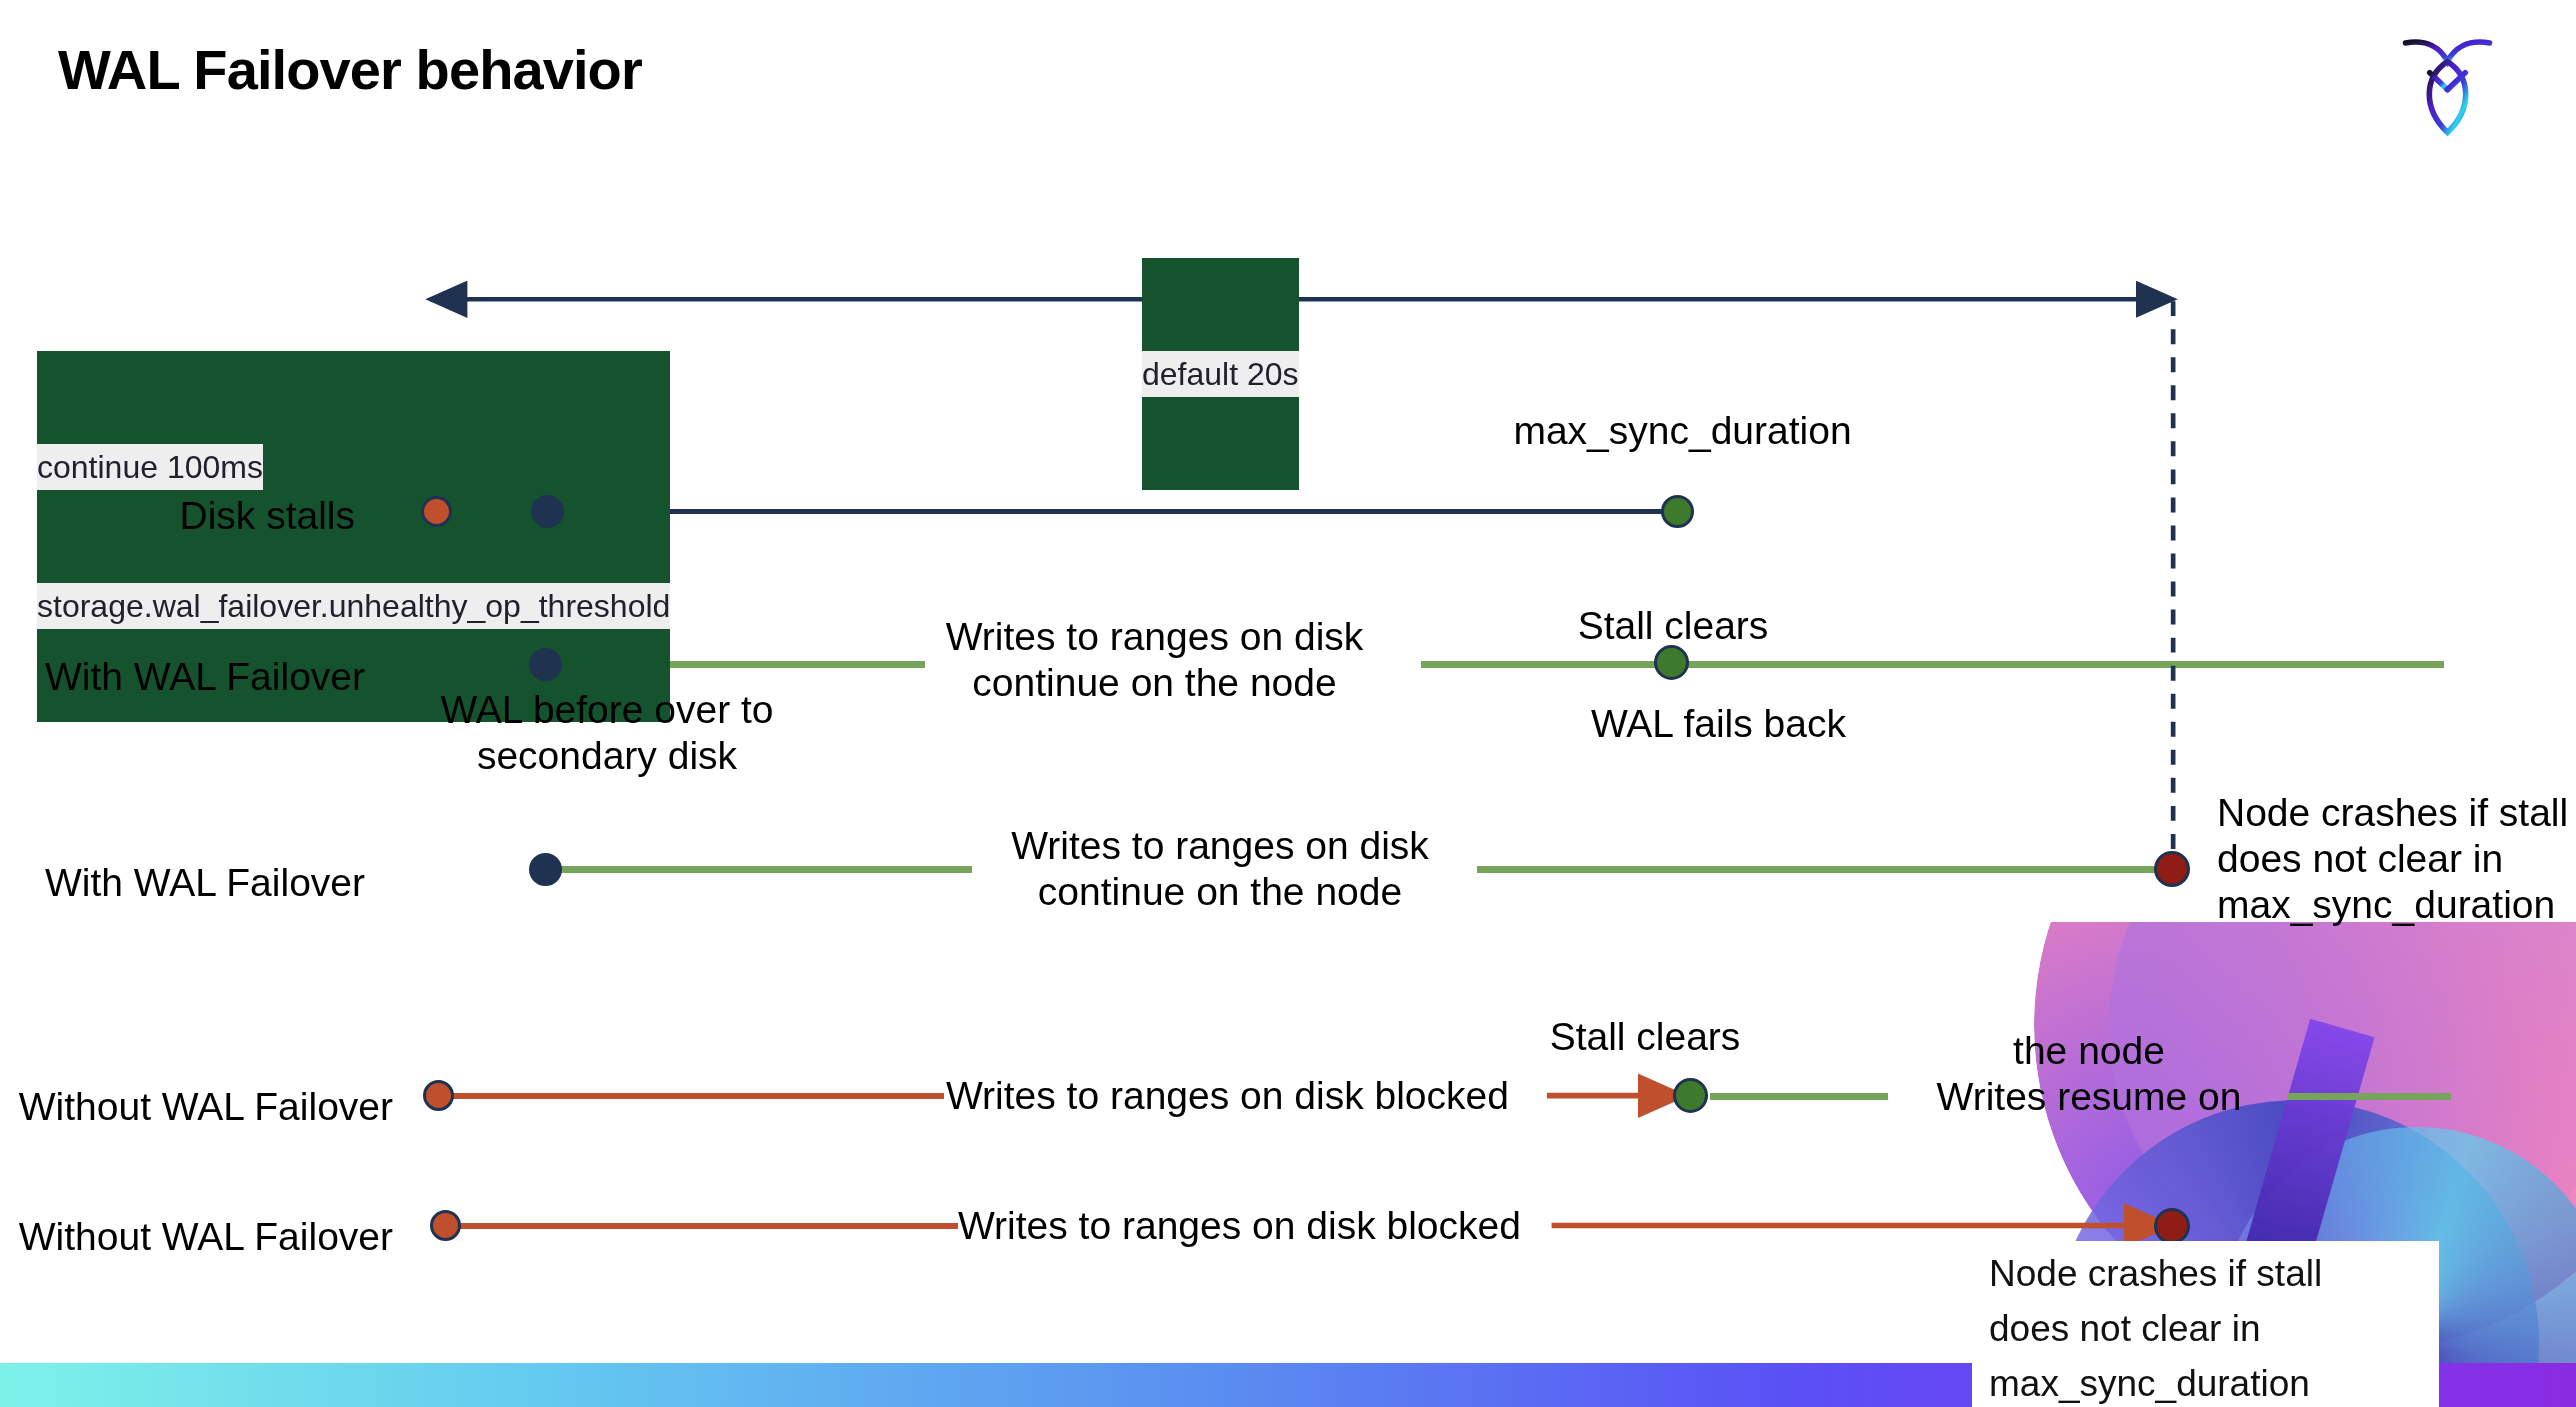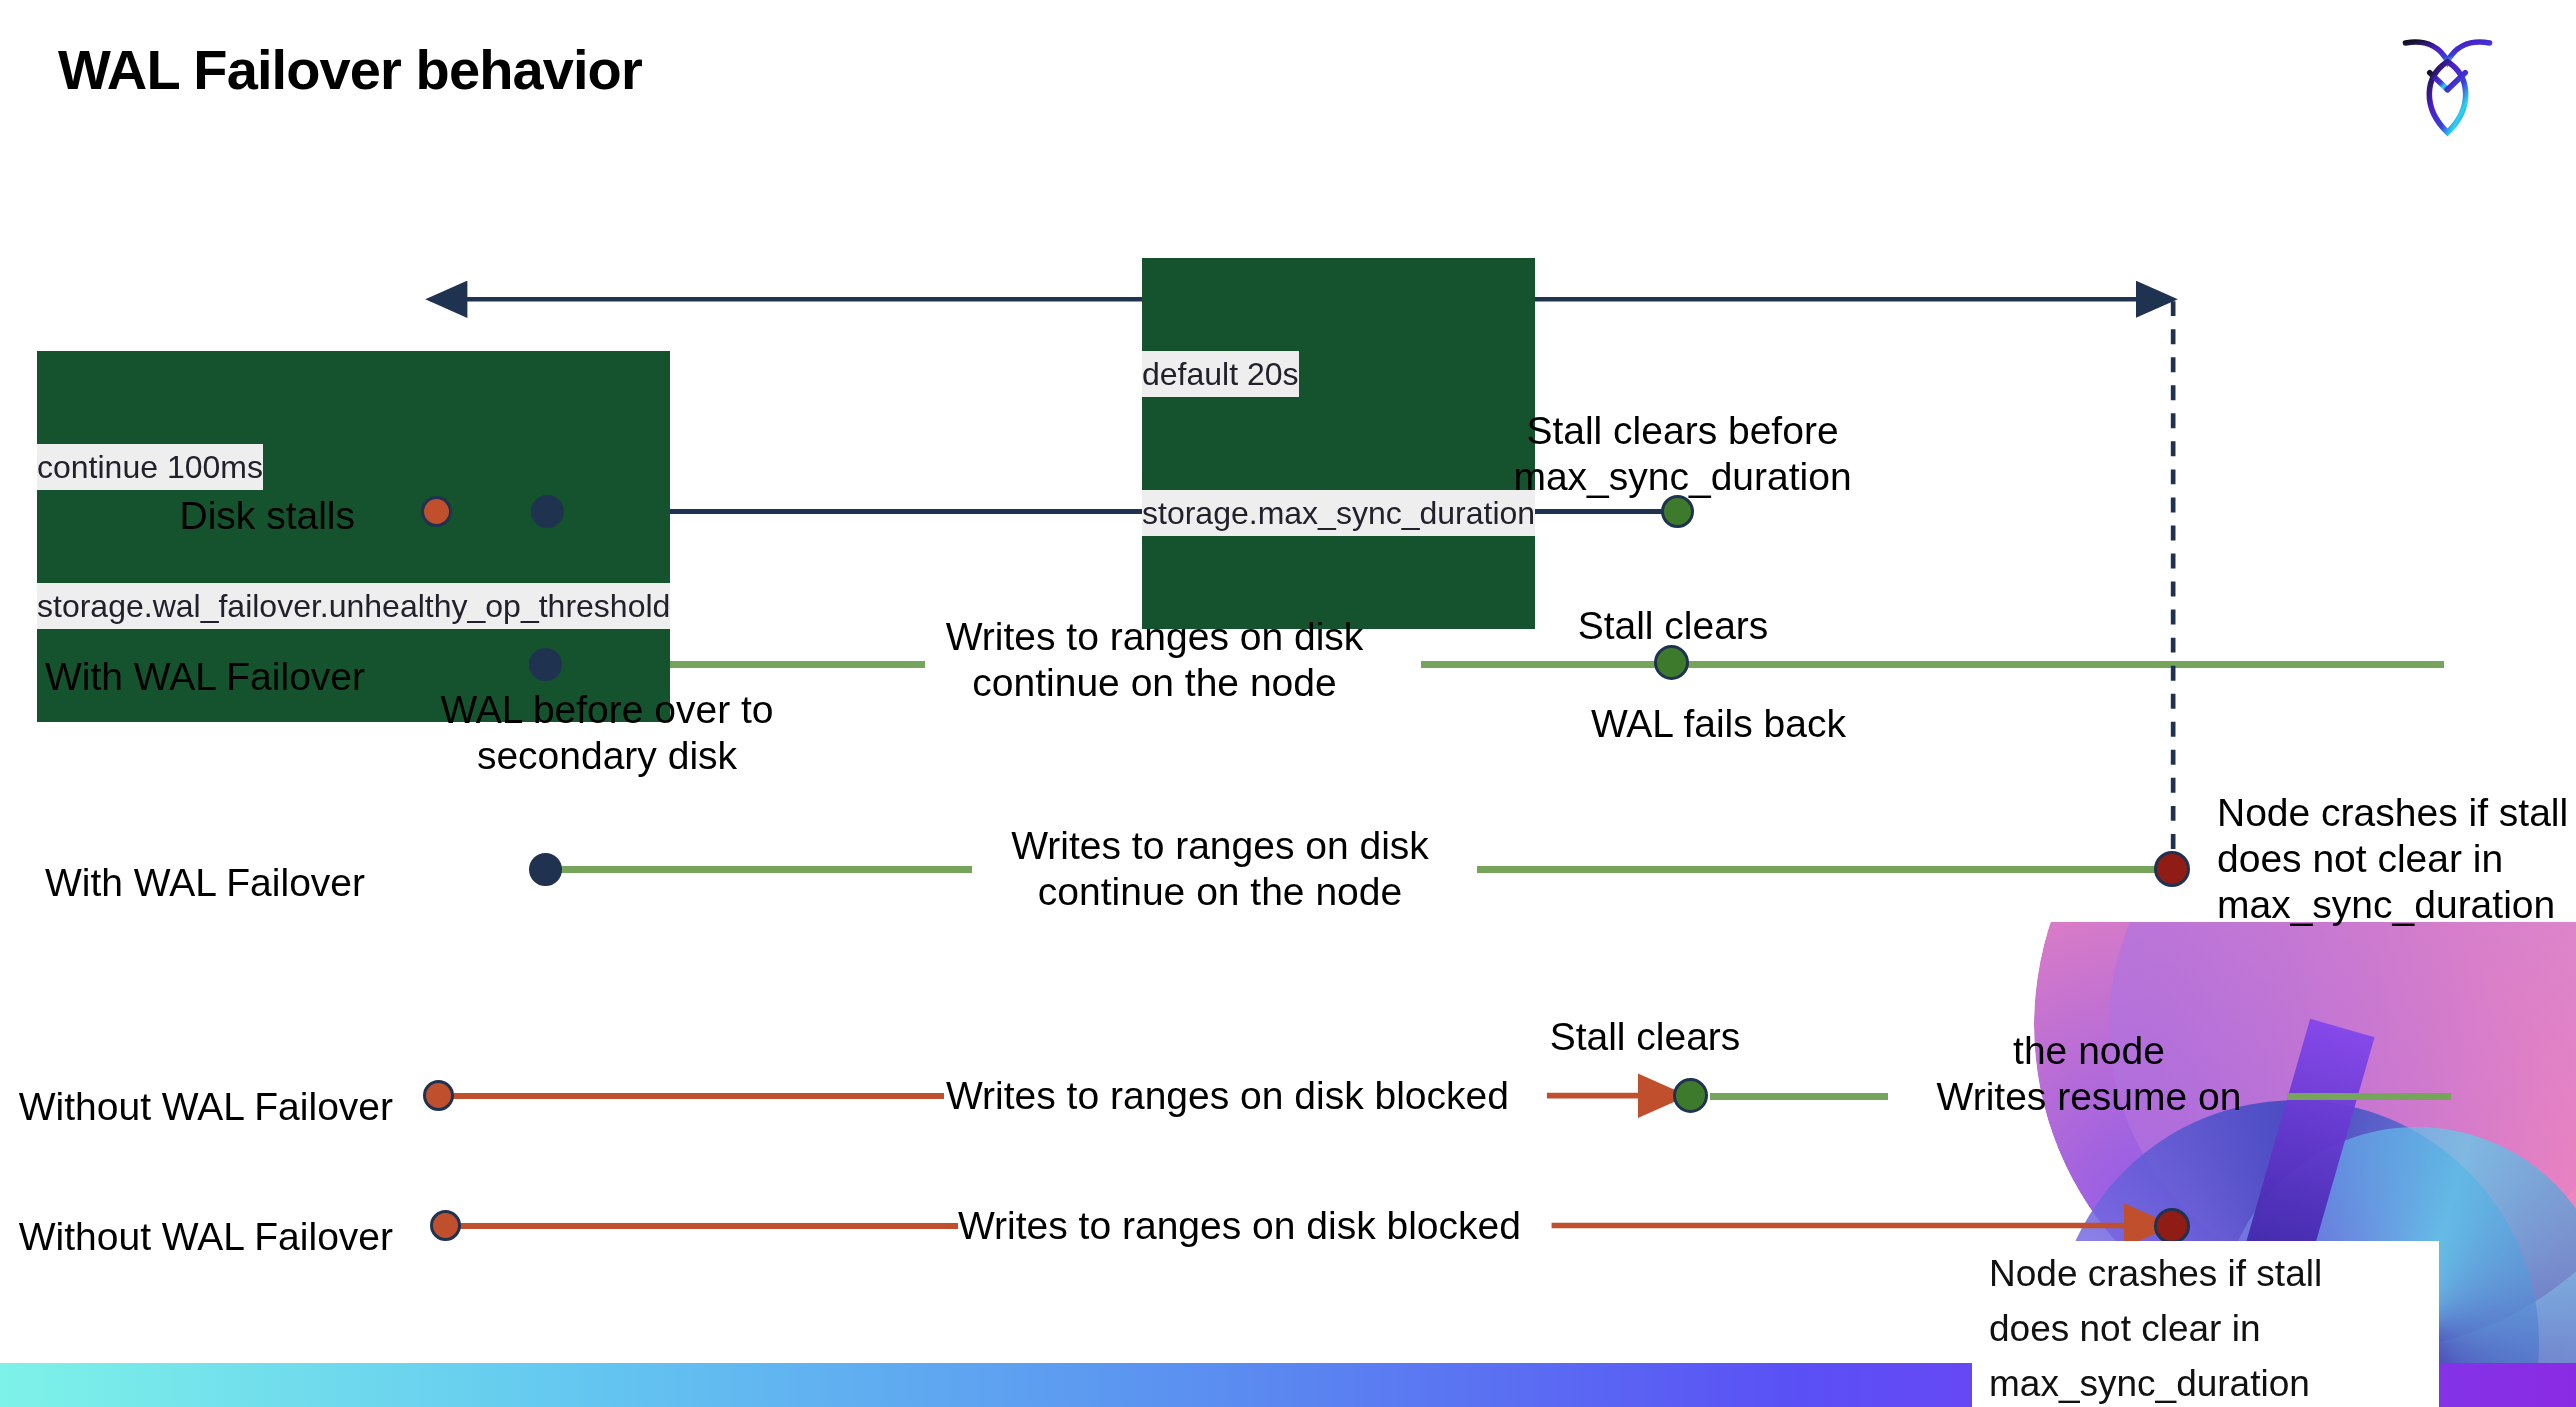--- a/index.html
+++ b/index.html
@@ -122,35 +122,33 @@
 
     <line x1="2325" y1="322" x2="2325" y2="930" stroke="#1f3250" stroke-width="5" stroke-dasharray="16 14"></line>
 
     <line x1="1655" y1="1172" x2="1800" y2="1172" stroke="#c0502d" stroke-width="6" marker-end="url(#arrRed)"></line>
 
     <line x1="1660" y1="1311" x2="2320" y2="1311" stroke="#c0502d" stroke-width="6" marker-end="url(#arrRed)"></line>
   </svg>
 
   <div class="code" style="left:1142px;top:258px;">
     <span>default 20s</span>
-    <span>storage.max_sync_duration</span>
   </div>
 
   <div class="code" style="left:37px;top:351px;">
     <span>continue 100ms</span>
     <span>storage.wal_failover.unhealthy_op_threshold</span>
   </div>
 
   <div class="lbl r" style="left:37px;top:493px;width:318px;">Disk stalls</div>
   <div class="line" style="left:436px;top:509px;width:1243px;"></div>
   <div class="dot orange" style="left:421px;top:496px;width:31px;height:31px;"></div>
   <div class="dot navy" style="left:531px;top:495px;width:33px;height:33px;"></div>
   <div class="dot green" style="left:1661px;top:495px;width:33px;height:33px;"></div>
   <div class="lbl c" style="left:1505px;top:408px;width:355px;">
-    <div>Stall clears before</div>
     <div>max_sync_duration</div>
   </div>
 
   <div class="lbl r" style="left:0px;top:654px;width:365px;">With WAL Failover</div>
   <div class="line green" style="left:542px;top:661px;width:383px;"></div>
   <div class="line green" style="left:1421px;top:661px;width:1023px;"></div>
   <div class="dot navy" style="left:529px;top:648px;width:33px;height:33px;"></div>
   <div class="dot green" style="left:1654px;top:645px;width:35px;height:35px;"></div>
 
   <div class="lbl c" style="left:439px;top:687px;width:336px;">

